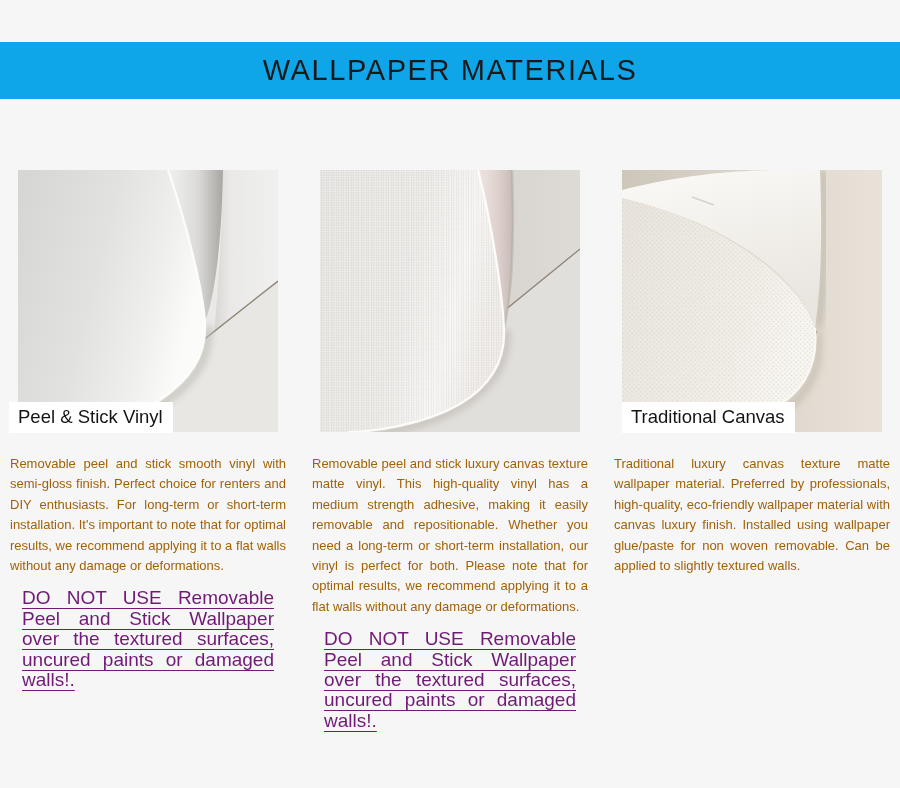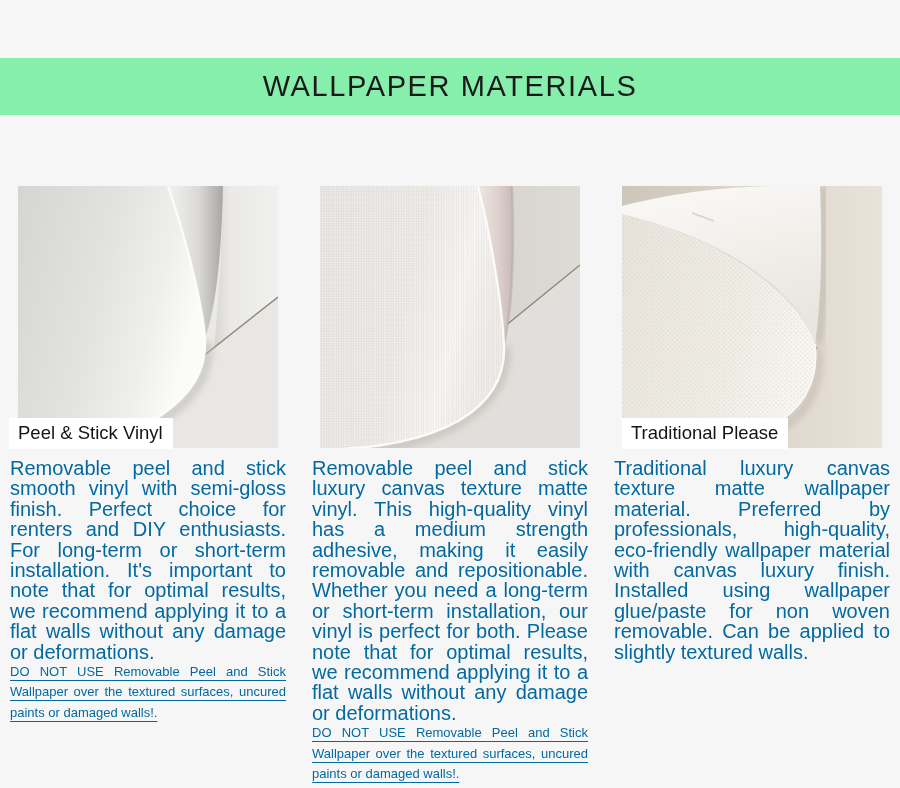--- a/index.html
+++ b/index.html
@@ -6,22 +6,22 @@
   body{
     width:900px;height:788px;
     background:#f6f6f7;
     font-family:"Liberation Sans", sans-serif;
     overflow:hidden;
   }
   .page{position:relative;width:900px;height:788px;}
 
   
   .band{
-    margin-top:58px;height:57px;
-    background:#86efac;
+    margin-top:42px;height:57px;
+    background:#0ea5e9;
     display:flex;align-items:center;justify-content:center;
   }
   .title{
     font-size:29px;letter-spacing:1.6px;color:#1a1a1a;
     font-weight:400;transform:scaleY(1.04);
     font-family:"Liberation Sans", sans-serif;
   }
 
   
   .cards{
@@ -31,26 +31,26 @@
   .figure{position:relative;width:260px;height:262px;margin:0 auto;}
   .figure svg{width:100%;height:100%;display:block;}
   .mat-label{
     position:absolute;bottom:-1px;left:0;
     background:#ffffff;color:#141414;
     font-size:18.5px;line-height:1.1;
     padding:5px 10px 6px 9px;white-space:nowrap;
   }
   .card--first .mat-label{left:-9px;}
   .desc{
-    margin:10px 0 0;font-size:20px;line-height:20.4px;
-    text-align:justify;color:#0369a1;
+    margin:22px 0 0;font-size:13px;line-height:20.4px;
+    text-align:justify;color:#a16207;
   }
   .warning{
-    margin:0;font-size:13px;line-height:20.4px;
-    text-align:justify;color:#0369a1;
+    margin:12px;font-size:19px;line-height:20.4px;
+    text-align:justify;color:#701a75;
     text-decoration:underline;
     text-decoration-thickness:1.2px;
     text-underline-offset:3.5px;
   }
 </style>
 </head>
 <body>
 
 <div class="page">
 
@@ -176,20 +176,20 @@
           <rect width="260" height="262" fill="url(#s3bg)"></rect>
           <path d="M201,0 C203,55 202,115 196,158" stroke="#9a9183" stroke-width="8" fill="none" opacity="0.4" filter="url(#s3blur)"></path>
           <path d="M196,162 C200,202 185,228 152,246 C114,264 60,270 0,266" stroke="#b0a797" stroke-width="7" fill="none" opacity="0.5" filter="url(#s3blur)"></path>
           <path d="M195,161 C176,213 128,246 78,262" stroke="#897f6f" stroke-width="1.2" fill="none" opacity="0.8"></path>
           <path d="M0,20 C70,2 130,0 160,0 L198,0 C200,55 200,112 193,157 C176,104 96,48 0,30 Z" fill="url(#s3curl)"></path>
           <path d="M70,27 L92,35" stroke="#d8d2c8" stroke-width="1.6" fill="none"></path>
           <path d="M0,28 C96,50 176,106 193,158 C197,196 182,222 150,240 C112,258 58,264 0,260 Z" fill="url(#s3sheet)"></path>
           <path d="M0,28 C96,50 176,106 193,158 C197,196 182,222 150,240 C112,258 58,264 0,260 Z" fill="url(#s3dots)"></path>
           <path d="M193,158 C197,196 182,222 150,240 C112,258 58,264 0,260" stroke="#fbf9f5" stroke-width="2" fill="none" opacity="0.95"></path>
         </svg>
-        <div class="mat-label">Traditional Please</div>
+        <div class="mat-label">Traditional Canvas</div>
       </div>
       <p class="desc">Traditional luxury canvas texture matte wallpaper material. Preferred by professionals, high-quality, eco-friendly wallpaper material with canvas luxury finish. Installed using wallpaper glue/paste for non woven removable. Can be applied to slightly textured walls.</p>
     </div>
 
   </div>
 
 </div>
 
 </body></html>

